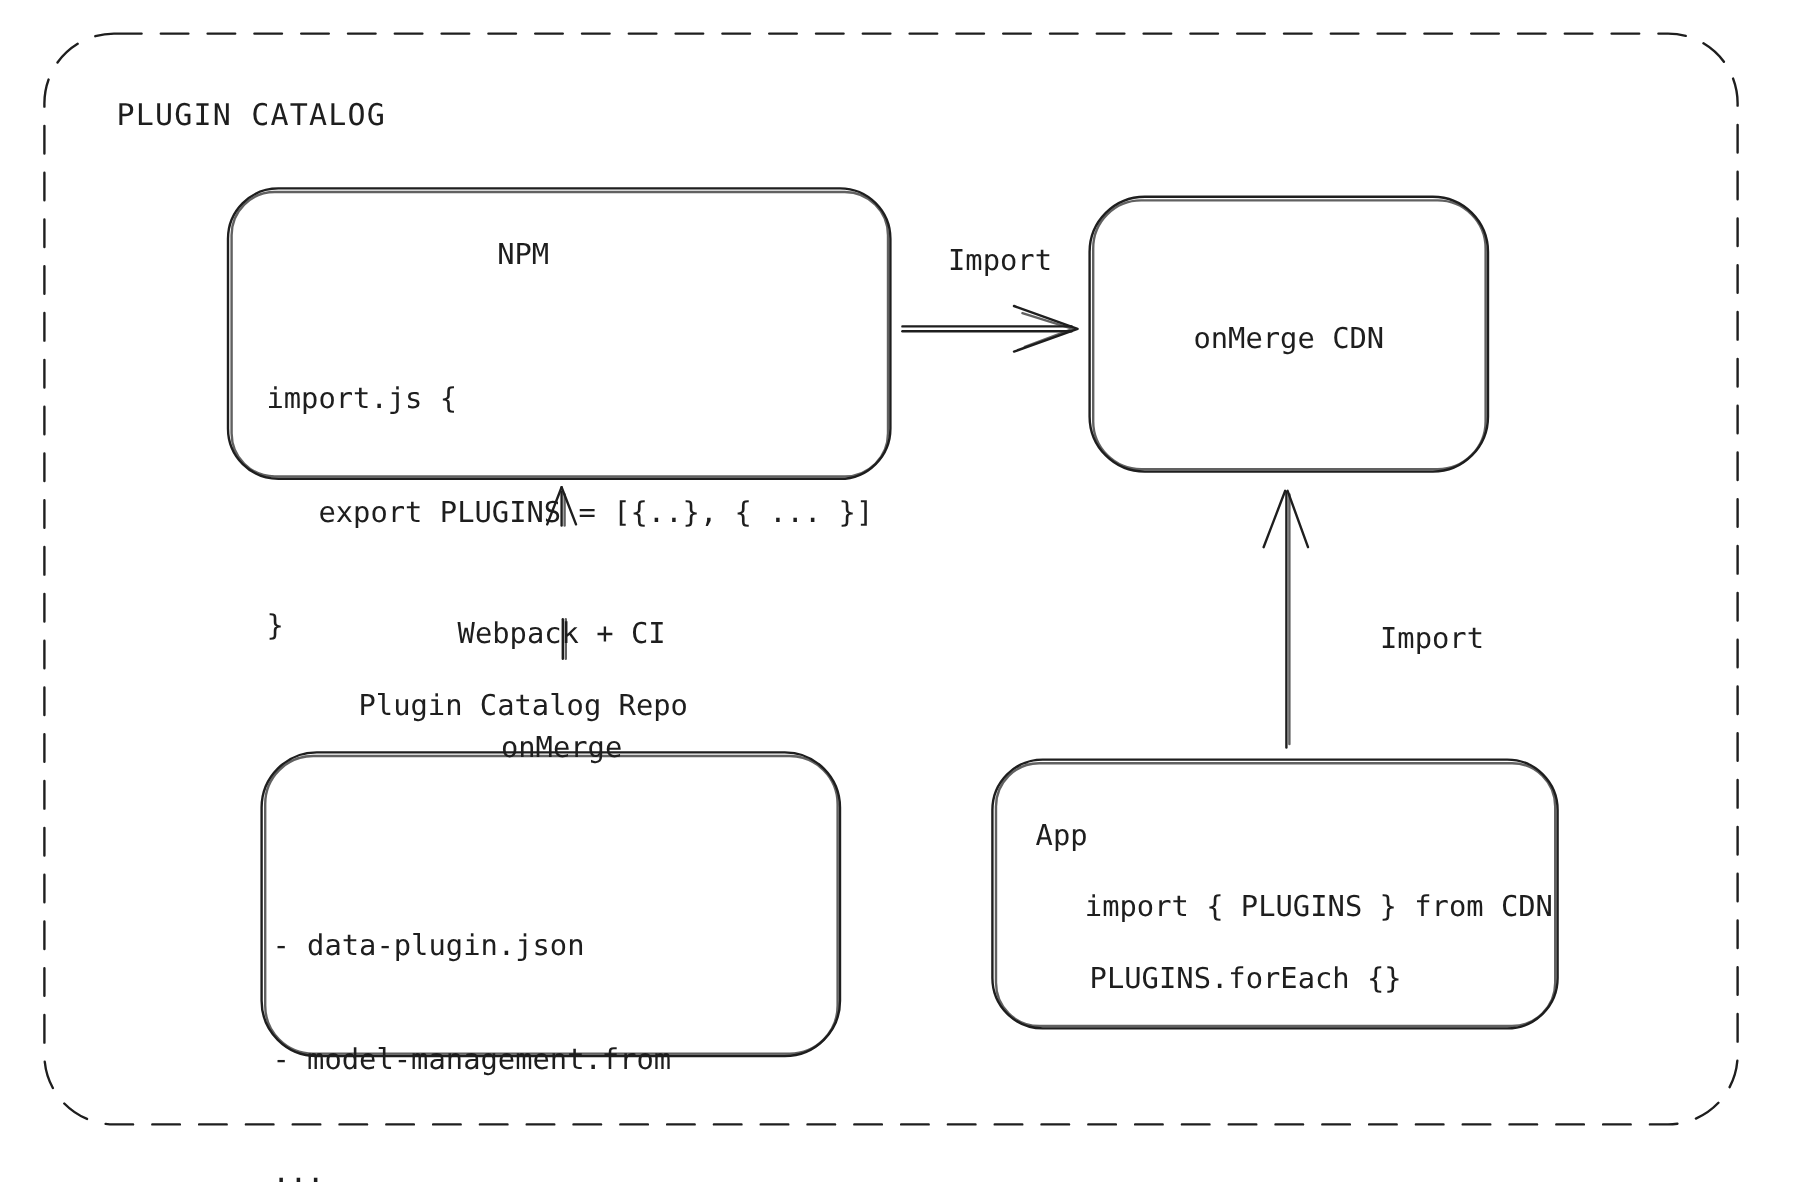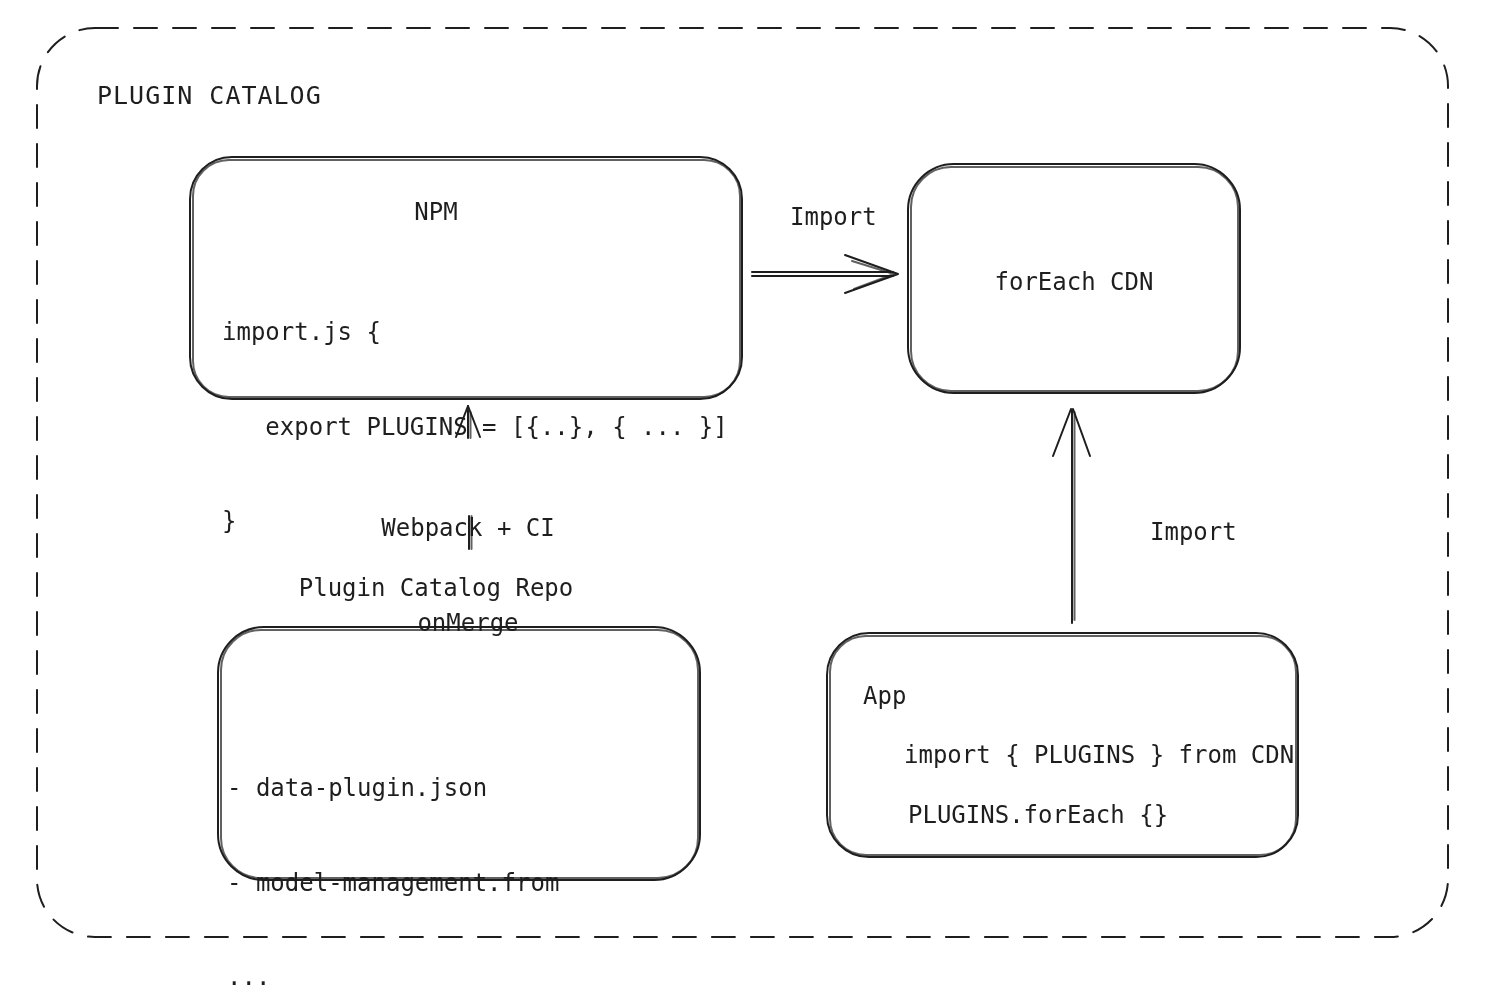--- a/index.html
+++ b/index.html
@@ -92,21 +92,21 @@
 
   <div class="t center" style="left:436px; top:197px;">NPM</div>
   <div class="t" style="left:222px; top:254px;">
     <div>import.js {</div>
     <div>   export PLUGINS = [{..}, { ... }]</div>
     <div>}</div>
   </div>
 
   <div class="t" style="left:790px; top:202px;">Import</div>
 
-  <div class="t center" style="left:1074px; top:267px;">forEach CDN</div>
+  <div class="t center" style="left:1074px; top:267px;">onMerge CDN</div>
 
   <div class="t center" style="left:436px; top:573px;">Plugin Catalog Repo</div>
 
   <div class="t center" style="left:468px; top:450px;">
     <div>Webpack + CI</div>
     <div>onMerge</div>
   </div>
   <div class="t" style="left:227px; top:710px;">
     <div>- data-plugin.json</div>
     <div>- model-management.from</div>

